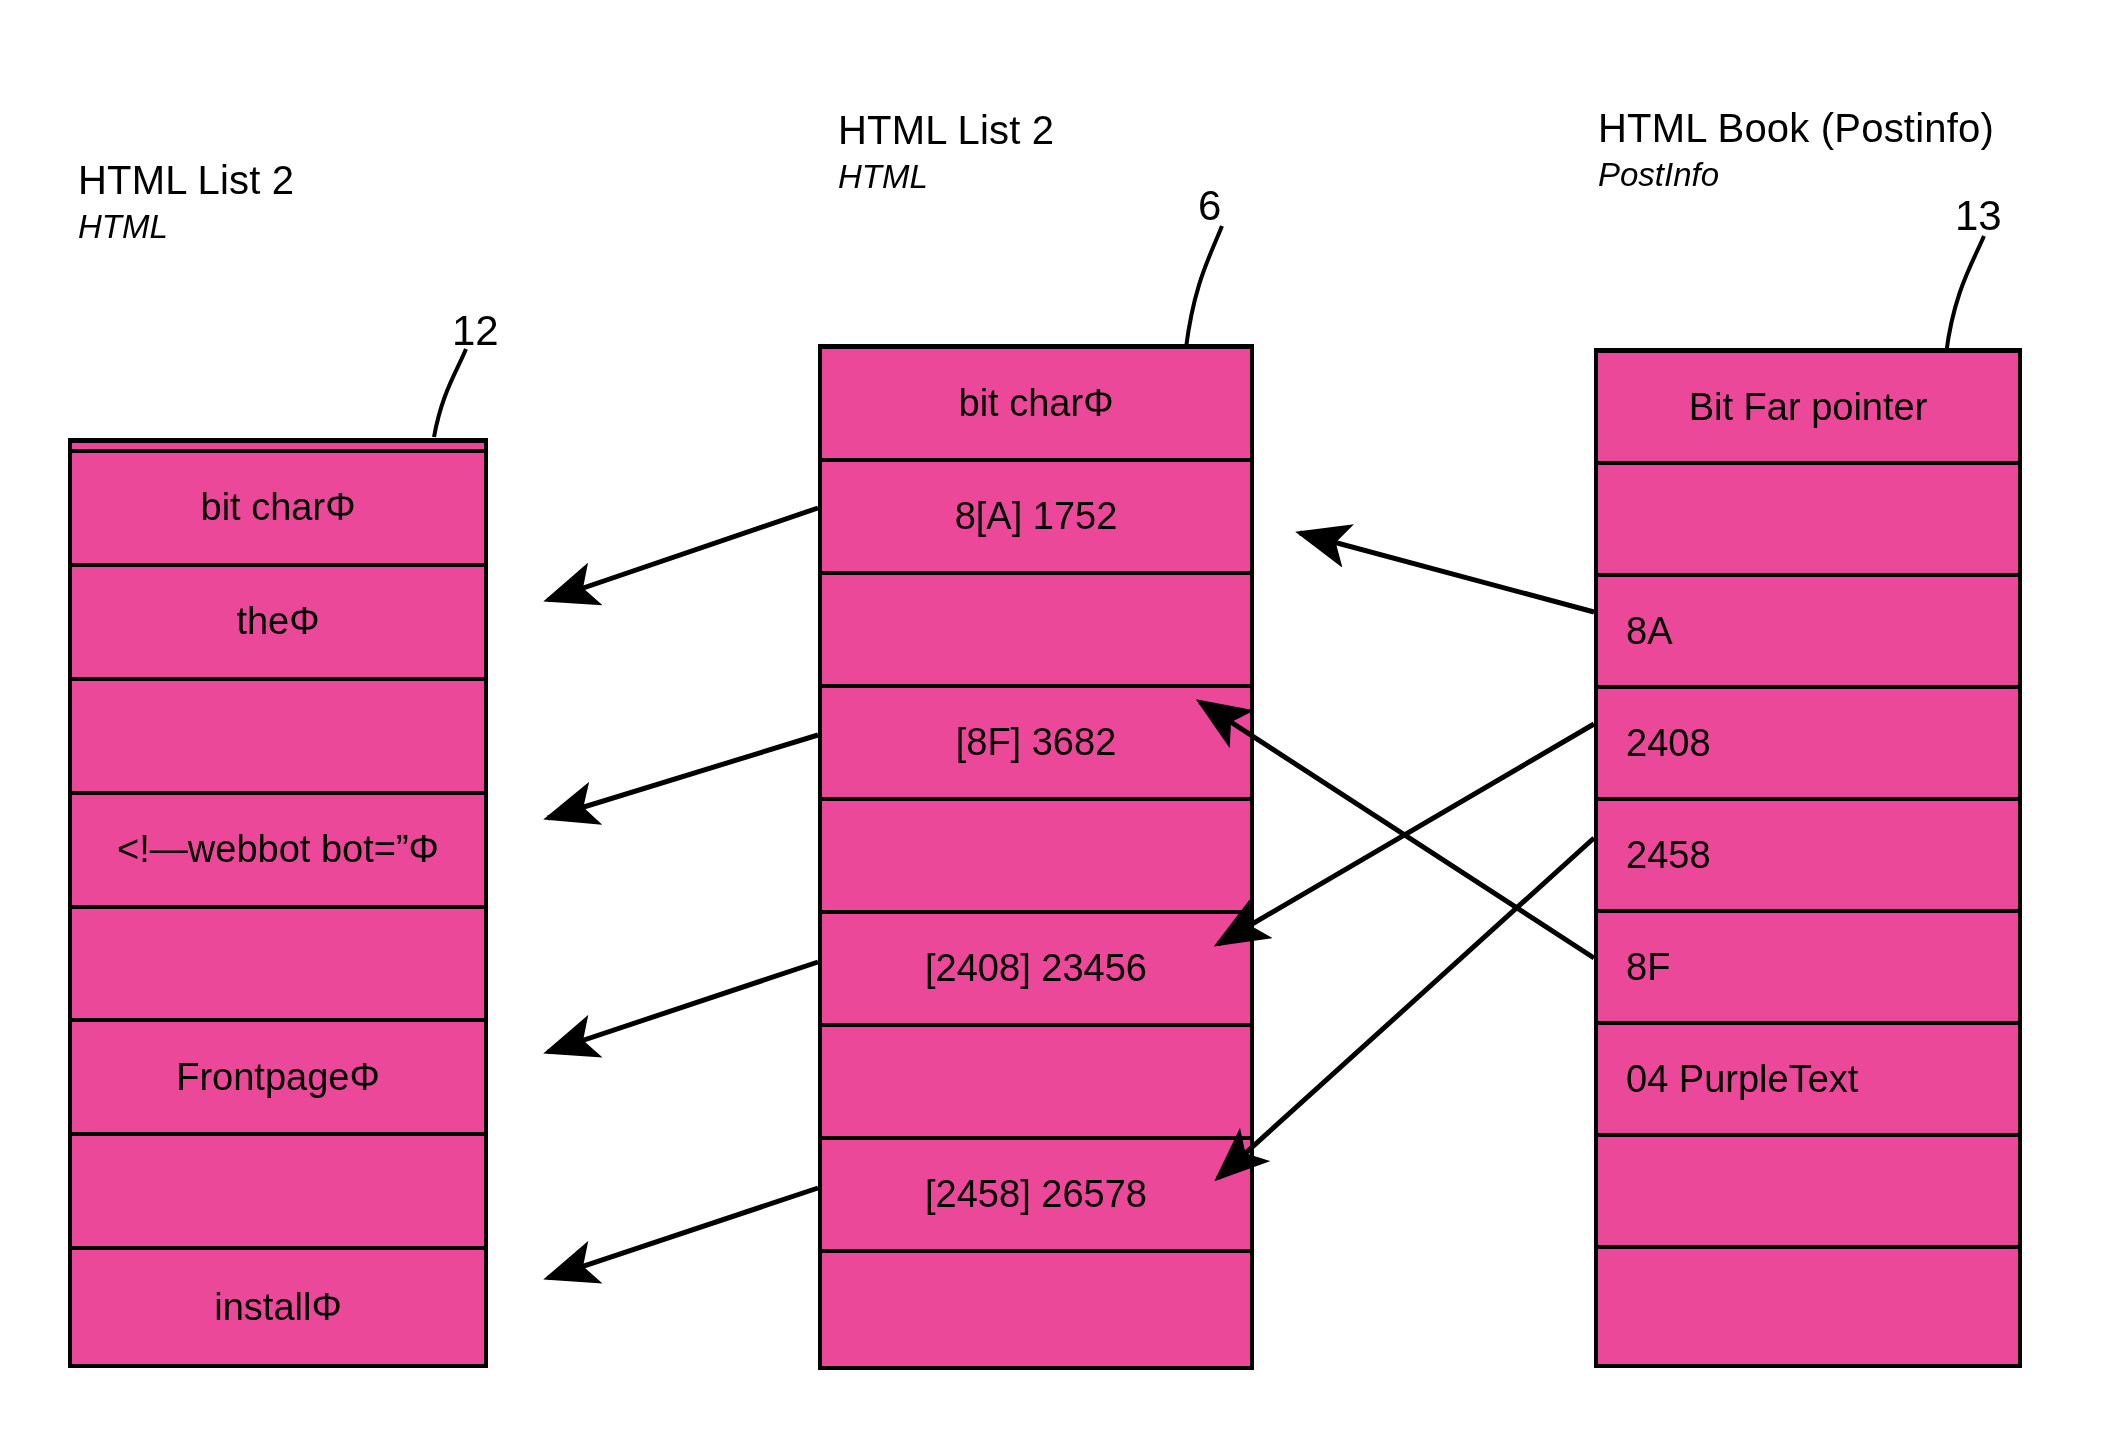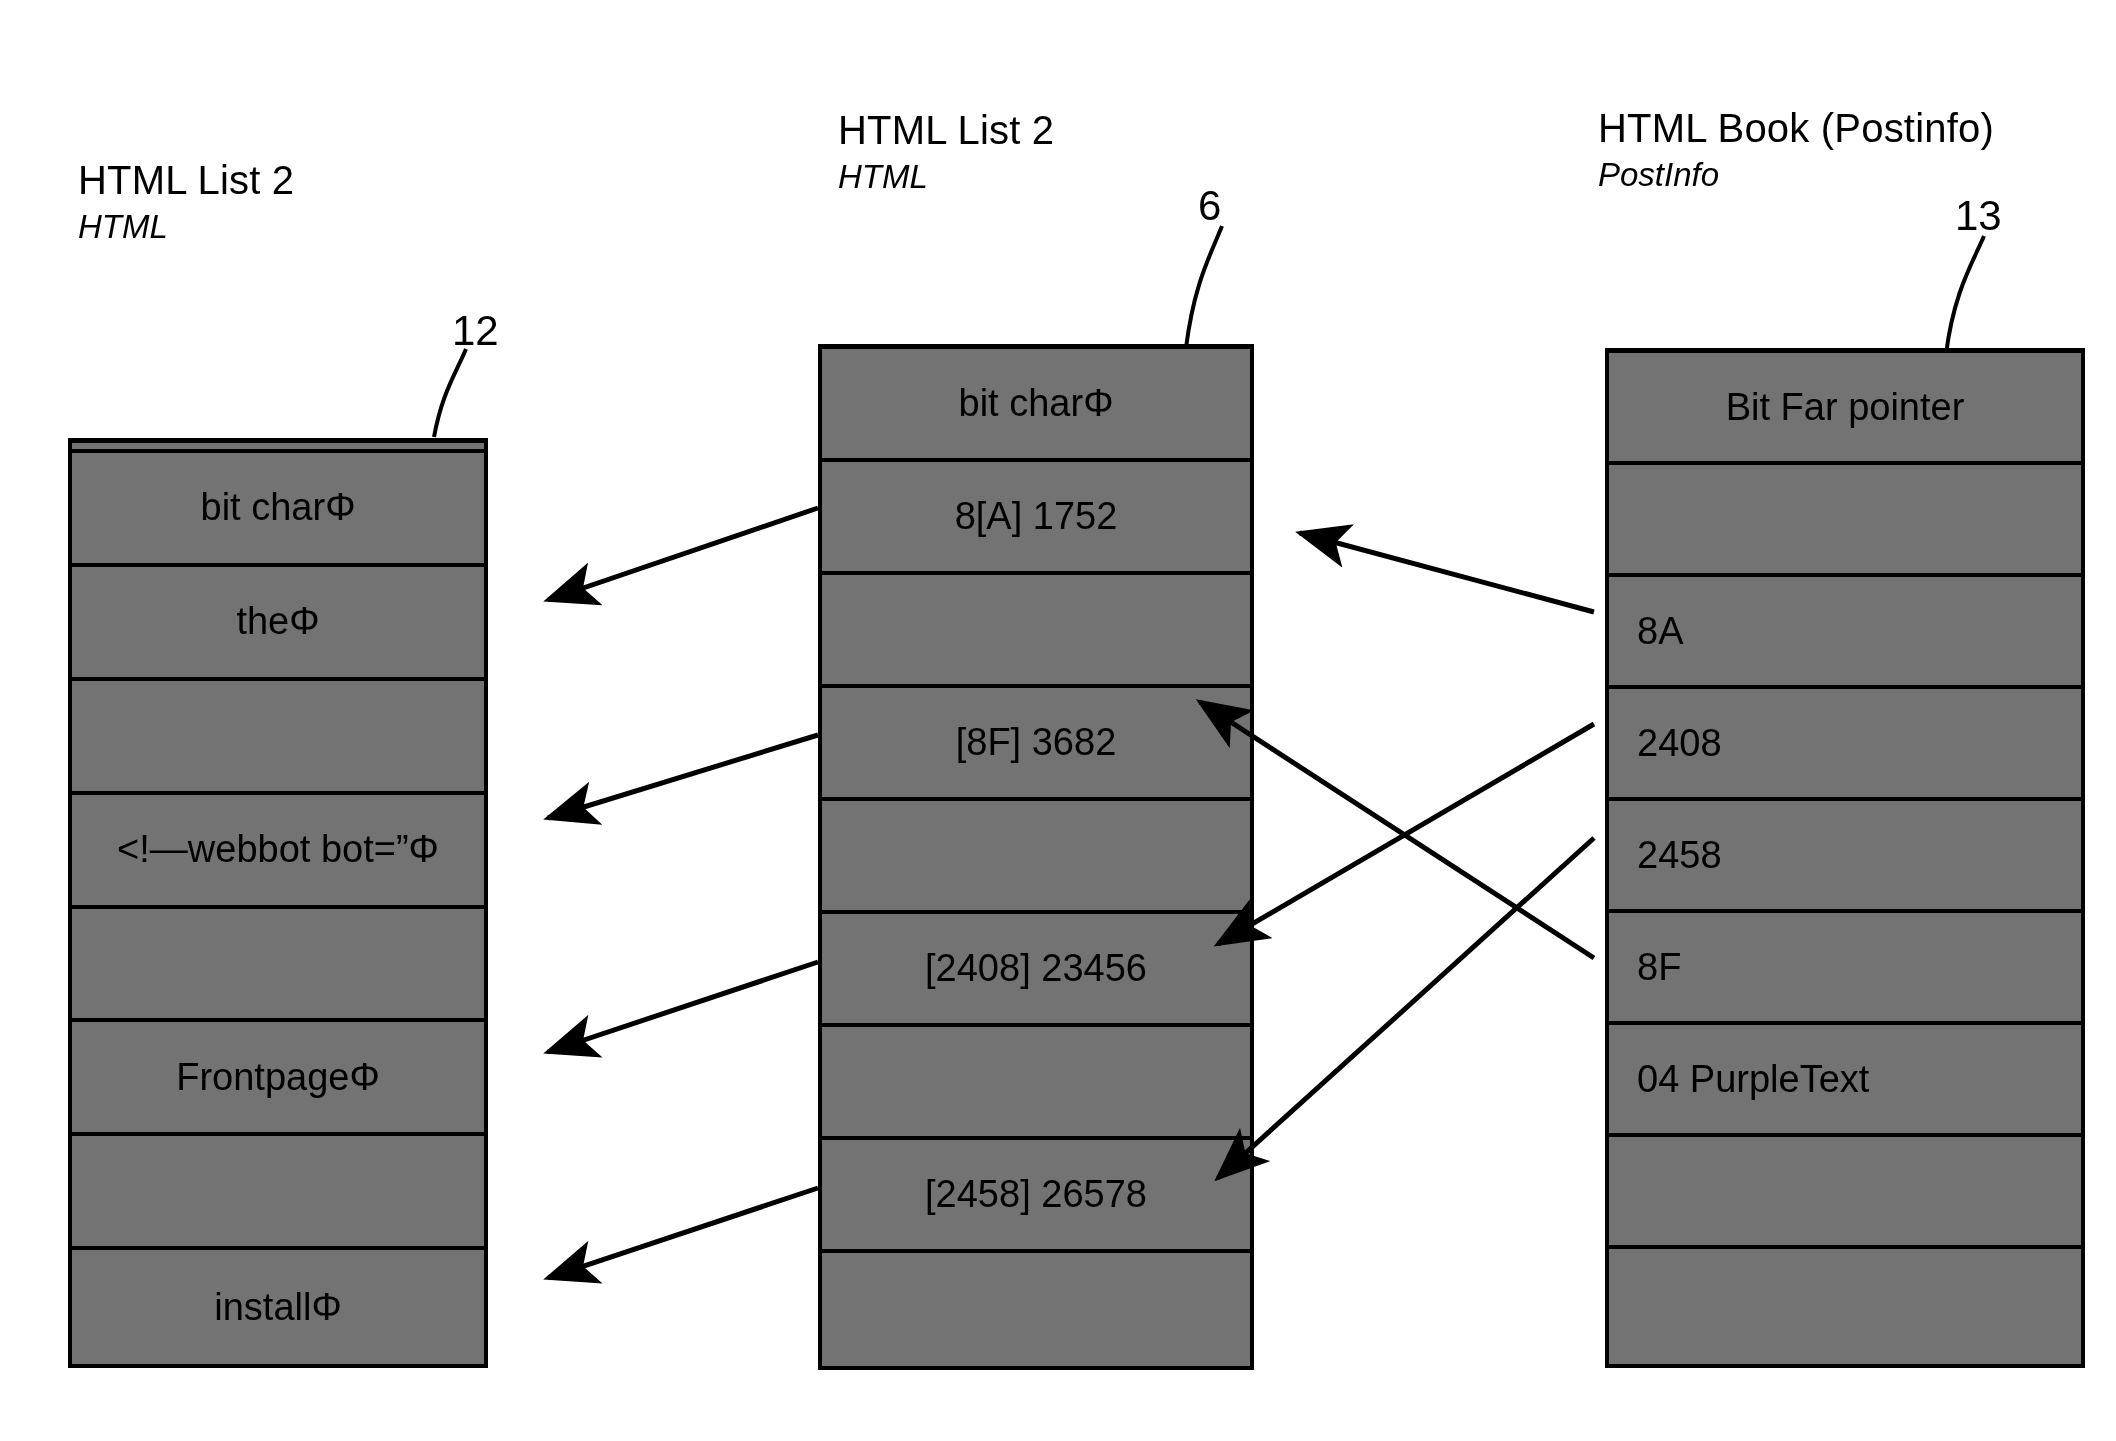--- a/index.html
+++ b/index.html
@@ -53,21 +53,21 @@
     position: absolute;
     pointer-events: none;
   }
 
   
   .col-table {
     position: absolute;
     box-sizing: border-box;
     border: 4px solid #000;
     border-top-width: 5px;
-    background: #737373;
+    background: #ec4899;
     display: flex;
     flex-direction: column;
   }
   .col-table .cell {
     box-sizing: border-box;
     border-bottom: 4px solid #000;
     display: flex;
     align-items: center;
     font-size: 38px;
     overflow: hidden;
@@ -98,23 +98,22 @@
     left: 818px;
     top: 344px;
     width: 436px;
     height: 1026px;
   }
   #table-mid .cell { height: 113.5px; }
 
   #table-right {
     left: 1594px;
     top: 348px;
-    width: 480px;
+    width: 428px;
     height: 1020px;
-    margin-left: 11px;
   }
   #table-right .cell { height: 112px; }
 
   
   #arrow-layer {
     position: absolute;
     left: 0; top: 0;
     width: 2116px;
     height: 1441px;
     pointer-events: none;

